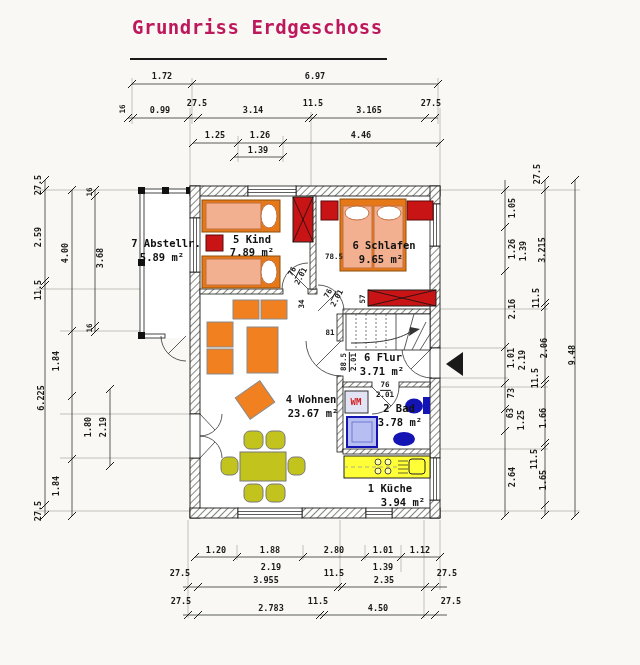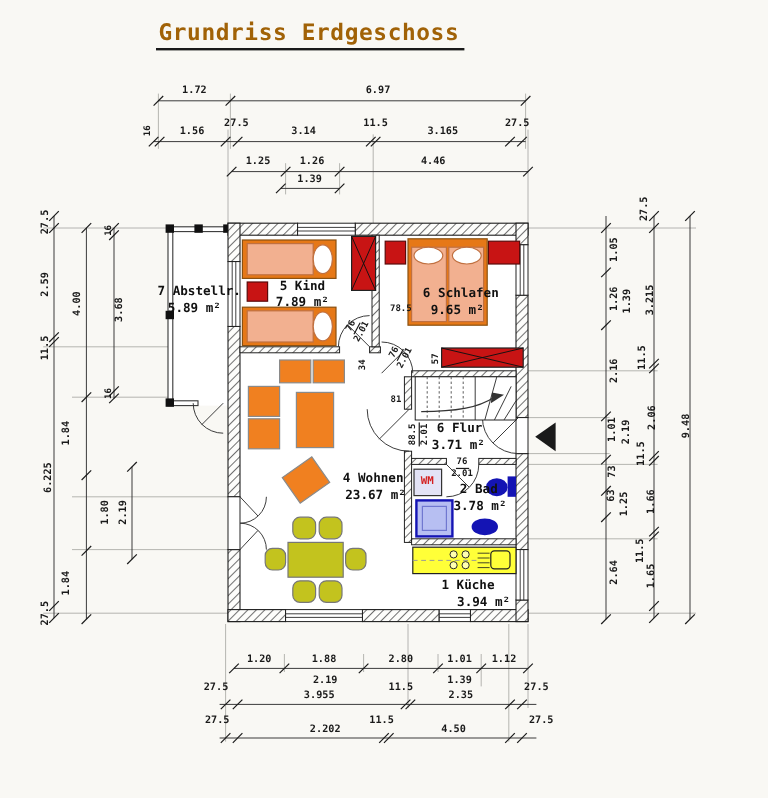--- a/index.html
+++ b/index.html
@@ -1,20 +1,20 @@
 <!DOCTYPE html>
 <html><head>
 <meta charset="utf-8">
 <style>
   html,body{margin:0;padding:0;background:#ddd;}
   #page{position:relative;width:640px;height:665px;background:#f9f8f4;overflow:hidden;
         font-family:"DejaVu Sans Mono",monospace;}
   #plan-svg{position:absolute;left:0;top:0;}
   #title{position:absolute;left:130px;top:16px;font:700 19px "DejaVu Sans Mono",monospace;
-         color:#a16207;border-bottom:2px solid #1a1a1a;padding:0 4px 2px 2px;letter-spacing:.5px;}
+         color:#be185d;border-bottom:2px solid #1a1a1a;padding:0 4px 20px 2px;letter-spacing:.5px;}
   .dl{position:absolute;font:700 8.5px "DejaVu Sans Mono",monospace;color:#1a1a1a;
       transform:translate(-50%,-50%);white-space:nowrap;line-height:1;}
   .dl.v{transform:translate(-50%,-50%) rotate(-90deg);}
   .dl.sm{font-size:7.5px;}
   .room{position:absolute;font:700 10.5px "DejaVu Sans Mono",monospace;color:#111;
         transform:translate(-50%,-50%);white-space:nowrap;line-height:1;}
   .frac{position:absolute;display:flex;flex-direction:column;align-items:center;
         font:700 7.5px "DejaVu Sans Mono",monospace;color:#1a1a1a;line-height:1.15;}
   .frac .ft{border-bottom:1px solid #1a1a1a;padding:0 1px;}
   #wm-label{position:absolute;font:700 9px "DejaVu Sans Mono",monospace;color:#d42020;
@@ -344,21 +344,21 @@
   </g>
 
   <polygon points="446,364 463,352 463,376" fill="#1a1a1a"></polygon>
 </svg>
 
 <div id="title">Grundriss Erdgeschoss</div>
 
 <div class="dl" style="left:162px;top:76px">1.72</div>
 <div class="dl" style="left:315px;top:76px">6.97</div>
 <div class="dl v sm" style="left:123px;top:109px">16</div>
-<div class="dl" style="left:160px;top:110px">1.56</div>
+<div class="dl" style="left:160px;top:110px">0.99</div>
 <div class="dl" style="left:197px;top:103px">27.5</div>
 <div class="dl" style="left:253px;top:110px">3.14</div>
 <div class="dl" style="left:313px;top:103px">11.5</div>
 <div class="dl" style="left:369px;top:110px">3.165</div>
 <div class="dl" style="left:431px;top:103px">27.5</div>
 <div class="dl" style="left:215px;top:135px">1.25</div>
 <div class="dl" style="left:260px;top:135px">1.26</div>
 <div class="dl" style="left:361px;top:135px">4.46</div>
 <div class="dl" style="left:258px;top:150px">1.39</div>
 
@@ -402,21 +402,21 @@
 <div class="dl" style="left:383px;top:550px">1.01</div>
 <div class="dl" style="left:420px;top:550px">1.12</div>
 <div class="dl" style="left:271px;top:567px">2.19</div>
 <div class="dl" style="left:383px;top:567px">1.39</div>
 <div class="dl" style="left:180px;top:573px">27.5</div>
 <div class="dl" style="left:266px;top:580px">3.955</div>
 <div class="dl" style="left:334px;top:573px">11.5</div>
 <div class="dl" style="left:384px;top:580px">2.35</div>
 <div class="dl" style="left:447px;top:573px">27.5</div>
 <div class="dl" style="left:181px;top:601px">27.5</div>
-<div class="dl" style="left:271px;top:608px">2.202</div>
+<div class="dl" style="left:271px;top:608px">2.783</div>
 <div class="dl" style="left:318px;top:601px">11.5</div>
 <div class="dl" style="left:378px;top:608px">4.50</div>
 <div class="dl" style="left:451px;top:601px">27.5</div>
 
 <div class="dl sm" style="left:334px;top:257px">78.5</div>
 <div class="dl sm v" style="left:363px;top:299px">57</div>
 <div class="dl sm v" style="left:302px;top:304px">34</div>
 <div class="dl sm" style="left:330px;top:333px">81</div>
 
 <div class="frac" style="left:297px;top:274px;transform:translate(-50%,-50%) rotate(-62deg)">

